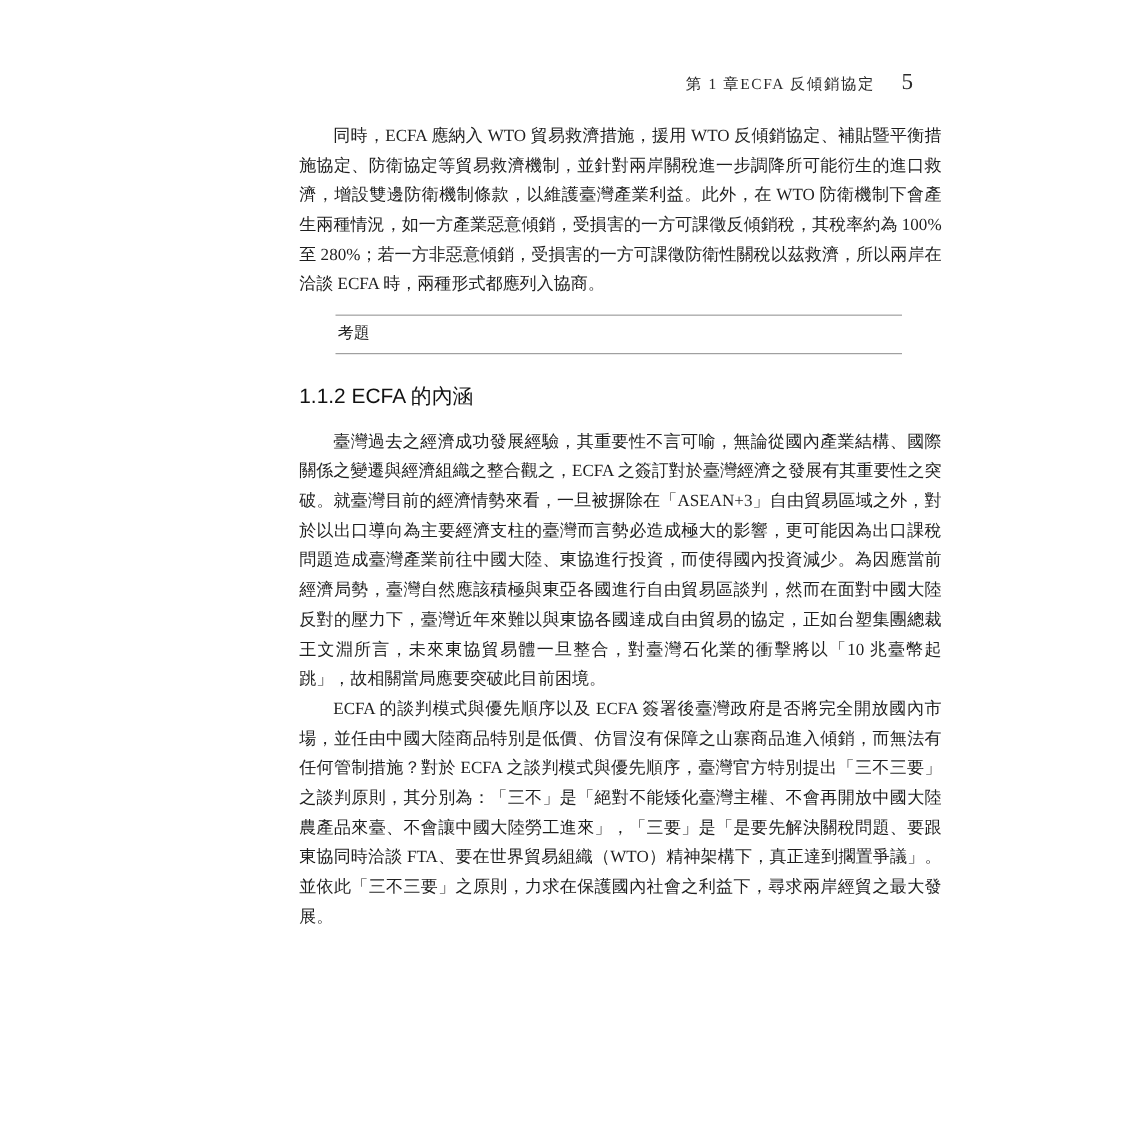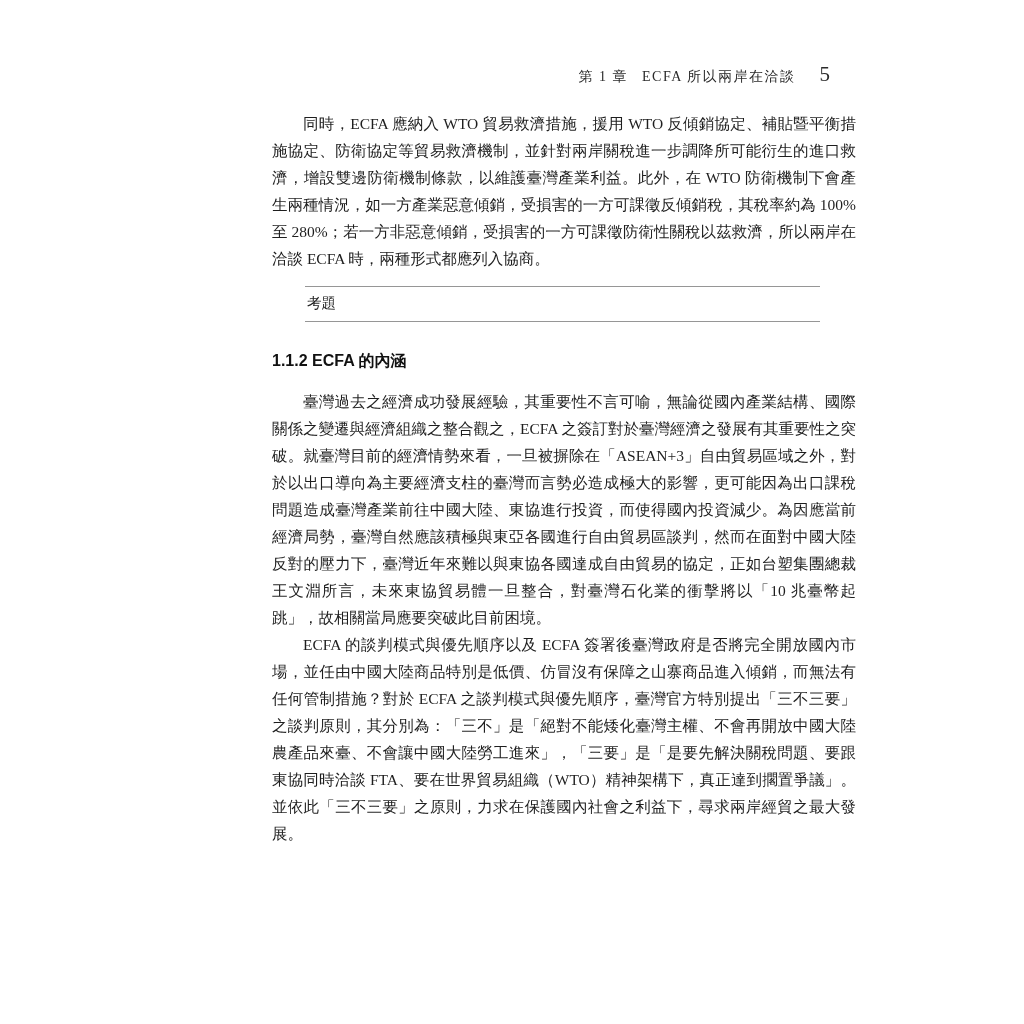--- a/index.html
+++ b/index.html
@@ -25,21 +25,20 @@
     justify-content: flex-end;
     align-items: baseline;
     padding-right: 26px;
     height: 26px;
     margin-bottom: 22px;
     font-size: 14px;
     letter-spacing: 1.5px;
     color: #2a2a2a;
   }
   .chapter-label {
-    margin-right: 14px;
     white-space: nowrap;
   }
   .chapter-title {
     white-space: nowrap;
   }
   .page-number {
     font-size: 21px;
     margin-left: 24px;
     letter-spacing: 0;
   }
@@ -73,35 +72,35 @@
     white-space: nowrap;
   }
   .exam-question {
     flex: 1 1 auto;
     text-align: justify;
     text-justify: inter-ideograph;
     padding-right: 4px;
   }
   .section-heading {
     font-family: "Liberation Sans", "DejaVu Sans", sans-serif;
-    font-weight: bold;
-    font-size: 16px;
+    font-weight: normal;
+    font-size: 19px;
     line-height: 26px;
     margin: 26px 0 14px 0;
     color: #111111;
   }
 </style>
 </head>
 <body>
 
 <div class="page">
 
   <div class="running-header">
     <span class="chapter-label">第 1 章</span>
-    <span class="chapter-title">ECFA 所以兩岸在洽談</span>
+    <span class="chapter-title">ECFA 反傾銷協定</span>
     <span class="page-number">5</span>
   </div>
 
   <div class="body-text">
 
 
     <p class="indent">同時，ECFA 應納入 WTO 貿易救濟措施，援用 WTO 反傾銷協定、補貼暨平衡措施協定、防衛協定等貿易救濟機制，並針對兩岸關稅進一步調降所可能衍生的進口救濟，增設雙邊防衛機制條款，以維護臺灣產業利益。此外，在 WTO 防衛機制下會產生兩種情況，如一方產業惡意傾銷，受損害的一方可課徵反傾銷稅，其稅率約為 100% 至 280%；若一方非惡意傾銷，受損害的一方可課徵防衛性關稅以茲救濟，所以兩岸在洽談 ECFA 時，兩種形式都應列入協商。</p>
 
     <div class="exam-box">
       <span class="exam-label">考題</span>

